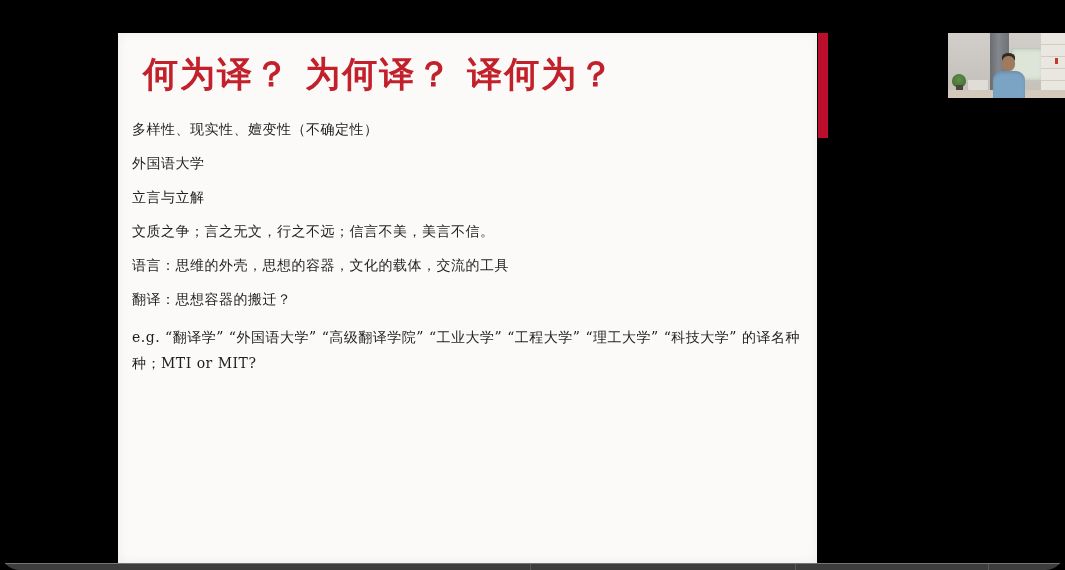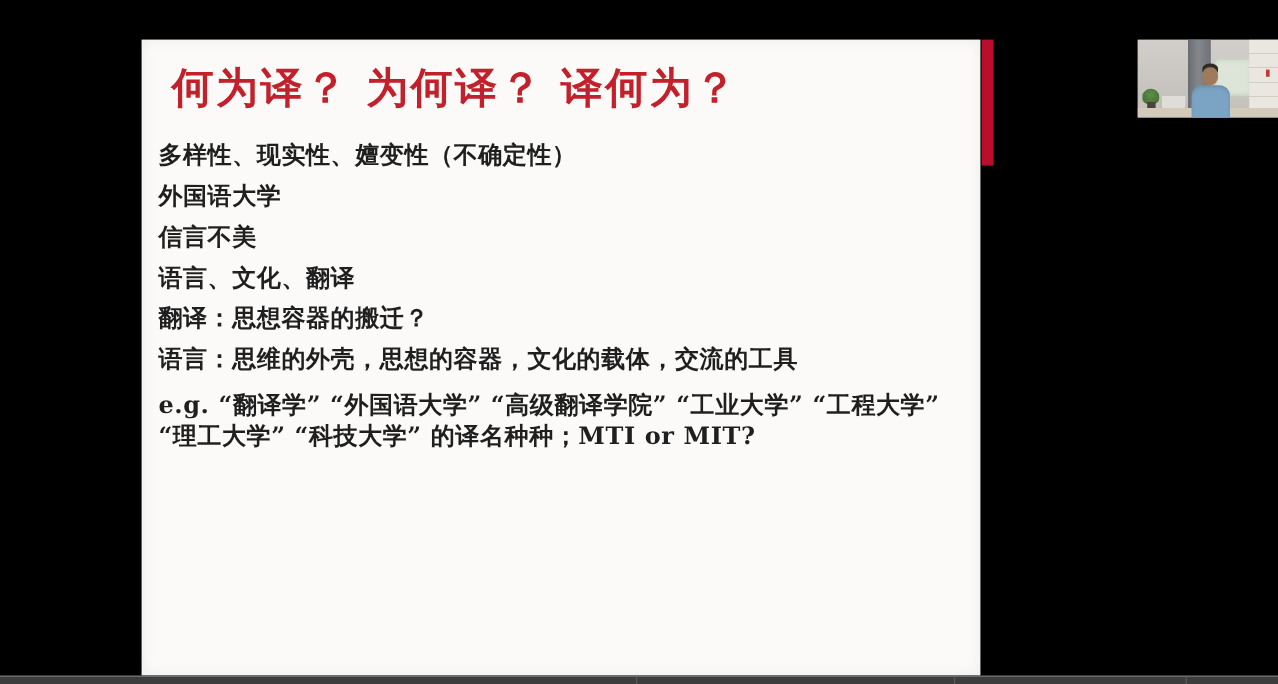--- a/index.html
+++ b/index.html
@@ -7,20 +7,21 @@
     padding: 0;
     background: #000;
     font-family: "DejaVu Sans", sans-serif;
   }
   .stage {
     position: relative;
     width: 1065px;
     height: 570px;
     background: #000;
     overflow: hidden;
+    border-radius: 20px;
   }
 
   
   .slide {
     position: absolute;
     left: 118px;
     top: 33px;
     width: 699px;
     height: 530px;
     background: var(--slide_bg, #fbfaf8);
@@ -34,24 +35,24 @@
     letter-spacing: 2px;
     color: var(--title, #c2202a);
     font-family: "DejaVu Sans", "Liberation Sans", sans-serif;
     white-space: nowrap;
   }
   .slide-body {
     margin: 25px 0 0 14px;
     width: 676px;
   }
   .line {
-    font-size: 20px;
+    font-size: 14px;
     line-height: 19px;
     margin-bottom: 15px;
-    font-weight: 700;
+    font-weight: 400;
     letter-spacing: 0.5px;
     color: var(--body_text, #1f1f1f);
     font-family: "DejaVu Serif", "DejaVu Sans", serif;
     white-space: nowrap;
   }
   .line.wrap {
     white-space: normal;
     line-height: 26px;
     margin-bottom: 10px;
   }
@@ -154,24 +155,24 @@
 </head>
 <body>
 
 <div class="stage">
 
   <div class="slide">
     <h1 class="slide-title">何为译？ 为何译？ 译何为？</h1>
     <div class="slide-body">
       <div class="line">多样性、现实性、嬗变性（不确定性）</div>
       <div class="line">外国语大学</div>
-      <div class="line">信言不美</div>
-      <div class="line">语言、文化、翻译</div>
+      <div class="line">立言与立解</div>
+      <div class="line">文质之争；言之无文，行之不远；信言不美，美言不信。</div>
+      <div class="line">语言：思维的外壳，思想的容器，文化的载体，交流的工具</div>
       <div class="line">翻译：思想容器的搬迁？</div>
-      <div class="line">语言：思维的外壳，思想的容器，文化的载体，交流的工具</div>
       <div class="line wrap">e.g. “翻译学” “外国语大学” “高级翻译学院” “工业大学” “工程大学” “理工大学” “科技大学” 的译名种种；MTI or MIT?</div>
     </div>
   </div>
 
   <div class="accent-bar"></div>
 
   <div class="webcam">
     <div class="wc-curtain"></div>
     <div class="wc-board"></div>
     <div class="wc-shelf"></div>

